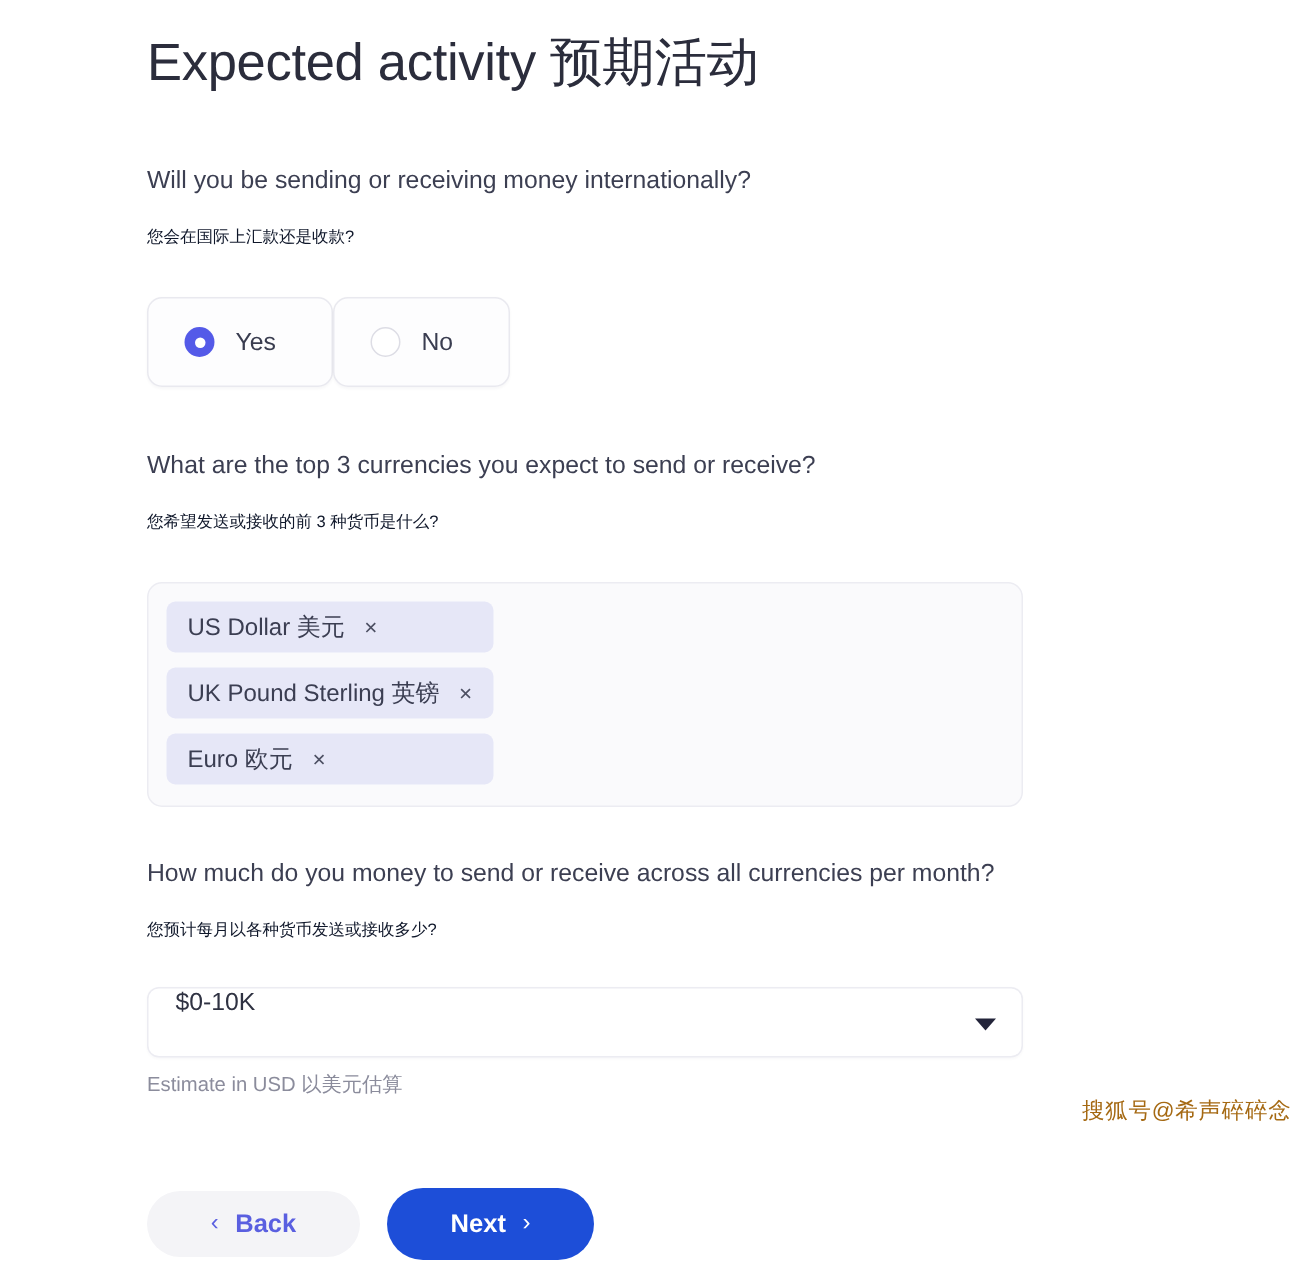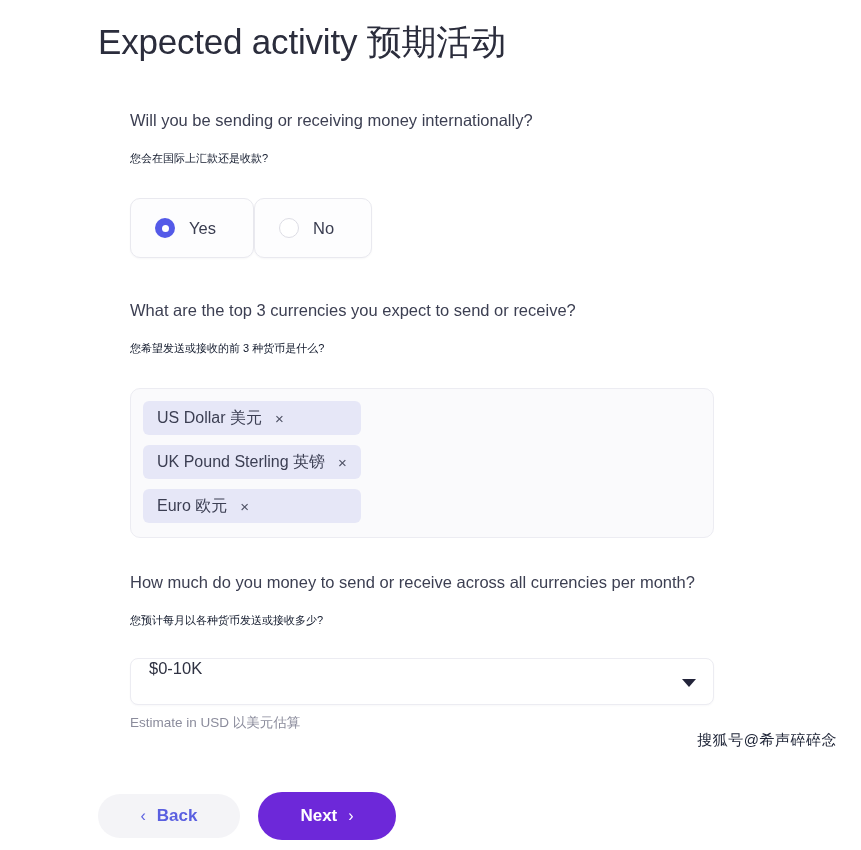--- a/index.html
+++ b/index.html
@@ -35,21 +35,21 @@
     font-weight: 400;
     letter-spacing: -0.2px;
     color: #2b2d3c;
     margin: 0;
     padding-top: 20px;
     line-height: 44px;
     white-space: nowrap;
   }
 
   
-  .question-block { margin-top: 0; margin-left: 32px; }
+  .question-block { margin-top: 0; }
   .q-en {
     font-size: 16.5px;
     line-height: 28px;
     color: #3c3f52;
     font-weight: 400;
   }
   .q-zh {
     font-size: 11px;
     line-height: 28px;
     color: #0f172a;
@@ -218,34 +218,34 @@
     background: #f4f4f7;
     color: #5a5fe0;
     font-size: 17px;
     font-weight: 700;
   }
   .btn-back .chev { margin-right: 11px; font-weight: 400; font-size: 16px; }
   .btn-next {
     width: 138px;
     height: 48px;
     border-radius: 24px;
-    background: #6d28d9;
+    background: #1d4ed8;
     color: #ffffff;
     font-size: 17px;
     font-weight: 700;
   }
   .btn-next .chev { margin-left: 11px; font-weight: 400; font-size: 16px; }
 
   
   .watermark {
     position: absolute;
-    right: 24px;
+    right: 0;
     bottom: 8px;
     font-size: 15px;
-    color: #0f172a;
+    color: #a16207;
     letter-spacing: 0.5px;
     opacity: 0.95;
     white-space: nowrap;
   }
 </style>
 </head>
 <body>
 
 <div class="page">
   <div class="content">

